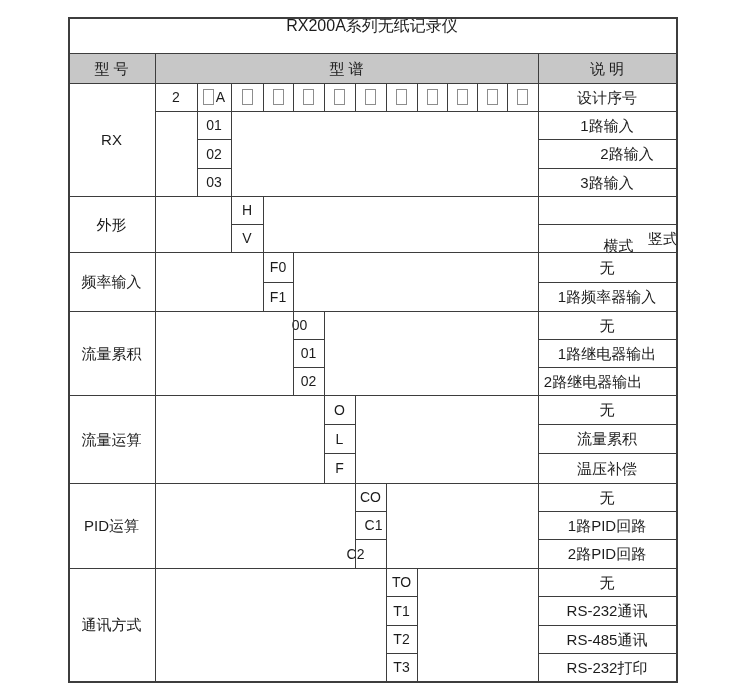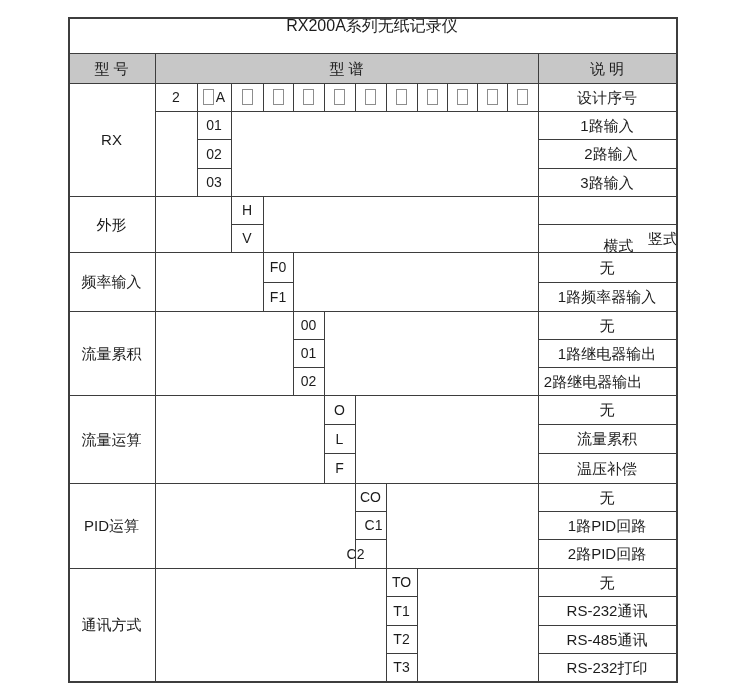--- a/index.html
+++ b/index.html
@@ -81,34 +81,34 @@
   <div class="cell" style="left:68px;top:252px;width:87px;height:59px;">频率输入</div>
   <div class="cell" style="left:68px;top:311px;width:87px;height:84px;">流量累积</div>
   <div class="cell" style="left:68px;top:395px;width:87px;height:88px;">流量运算</div>
   <div class="cell" style="left:68px;top:483px;width:87px;height:85px;">PID运算</div>
   <div class="cell" style="left:68px;top:568px;width:87px;height:113px;">通讯方式</div>
 
   <div class="cell code" style="left:197px;top:111px;width:34px;height:28px;">01</div>
   <div class="cell code" style="left:197px;top:139px;width:34px;height:29px;">02</div>
   <div class="cell code" style="left:197px;top:168px;width:34px;height:28px;">03</div>
   <div class="cell" style="left:538px;top:111px;width:138px;height:28px;">1路输入</div>
-  <div class="cell" style="left:542px;top:139px;width:138px;height:29px;">2路输入</div>
+  <div class="cell" style="left:558px;top:139px;width:138px;height:29px;">2路输入</div>
   <div class="cell" style="left:538px;top:168px;width:138px;height:28px;">3路输入</div>
 
   <div class="cell code" style="left:231px;top:196px;width:32px;height:28px;">H</div>
   <div class="cell code" style="left:231px;top:224px;width:32px;height:28px;">V</div>
   <div class="cell" style="left:538px;top:196px;width:161px;height:28px;margin-top:35px;">横式</div>
   <div class="cell" style="left:569px;top:224px;width:138px;height:28px;padding-left:25px;">竖式</div>
 
   <div class="cell code" style="left:263px;top:252px;width:30px;height:30px;">F0</div>
   <div class="cell code" style="left:263px;top:282px;width:30px;height:29px;">F1</div>
   <div class="cell" style="left:538px;top:252px;width:138px;height:30px;">无</div>
   <div class="cell" style="left:538px;top:282px;width:138px;height:29px;">1路频率器输入</div>
 
-  <div class="cell code" style="left:293px;top:311px;width:31px;height:28px;">00</div>
+  <div class="cell code" style="left:284px;top:311px;width:31px;height:28px;">00</div>
   <div class="cell code" style="left:293px;top:339px;width:31px;height:28px;">01</div>
   <div class="cell code" style="left:293px;top:367px;width:31px;height:28px;">02</div>
   <div class="cell" style="left:538px;top:311px;width:138px;height:28px;">无</div>
   <div class="cell" style="left:538px;top:339px;width:138px;height:28px;">1路继电器输出</div>
   <div class="cell" style="left:538px;top:367px;width:110px;height:28px;">2路继电器输出</div>
 
   <div class="cell code" style="left:324px;top:395px;width:31px;height:29px;">O</div>
   <div class="cell code" style="left:324px;top:424px;width:31px;height:29px;">L</div>
   <div class="cell code" style="left:324px;top:453px;width:31px;height:30px;">F</div>
   <div class="cell" style="left:538px;top:395px;width:138px;height:29px;">无</div>

